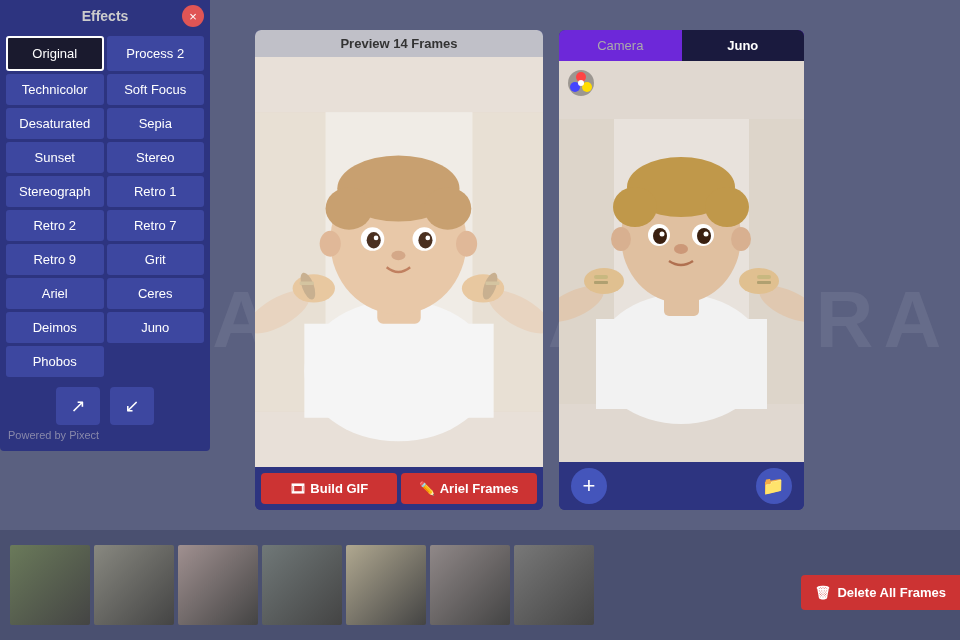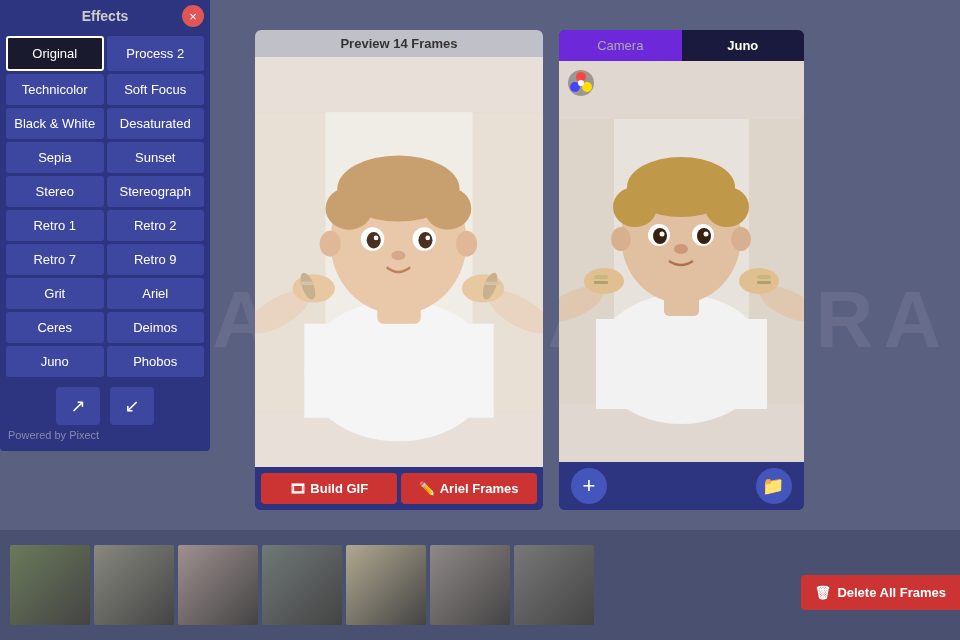--- a/index.html
+++ b/index.html
@@ -369,21 +369,20 @@
   <div class="effects-header">
     <span class="effects-title">Effects</span>
     <button class="close-btn">×</button>
   </div>
 
   <div class="effects-grid" id="effects-grid">
   <button class="effect-btn active">Original</button>
       <button class="effect-btn">Process 2</button>
       <button class="effect-btn">Technicolor</button>
       <button class="effect-btn">Soft Focus</button>
-      <button class="effect-btn">Black &amp; White</button>
       <button class="effect-btn">Desaturated</button>
       <button class="effect-btn">Sepia</button>
       <button class="effect-btn">Sunset</button>
       <button class="effect-btn">Stereo</button>
       <button class="effect-btn">Stereograph</button>
       <button class="effect-btn">Retro 1</button>
       <button class="effect-btn">Retro 2</button>
       <button class="effect-btn">Retro 7</button>
       <button class="effect-btn">Retro 9</button>
       <button class="effect-btn">Grit</button>

